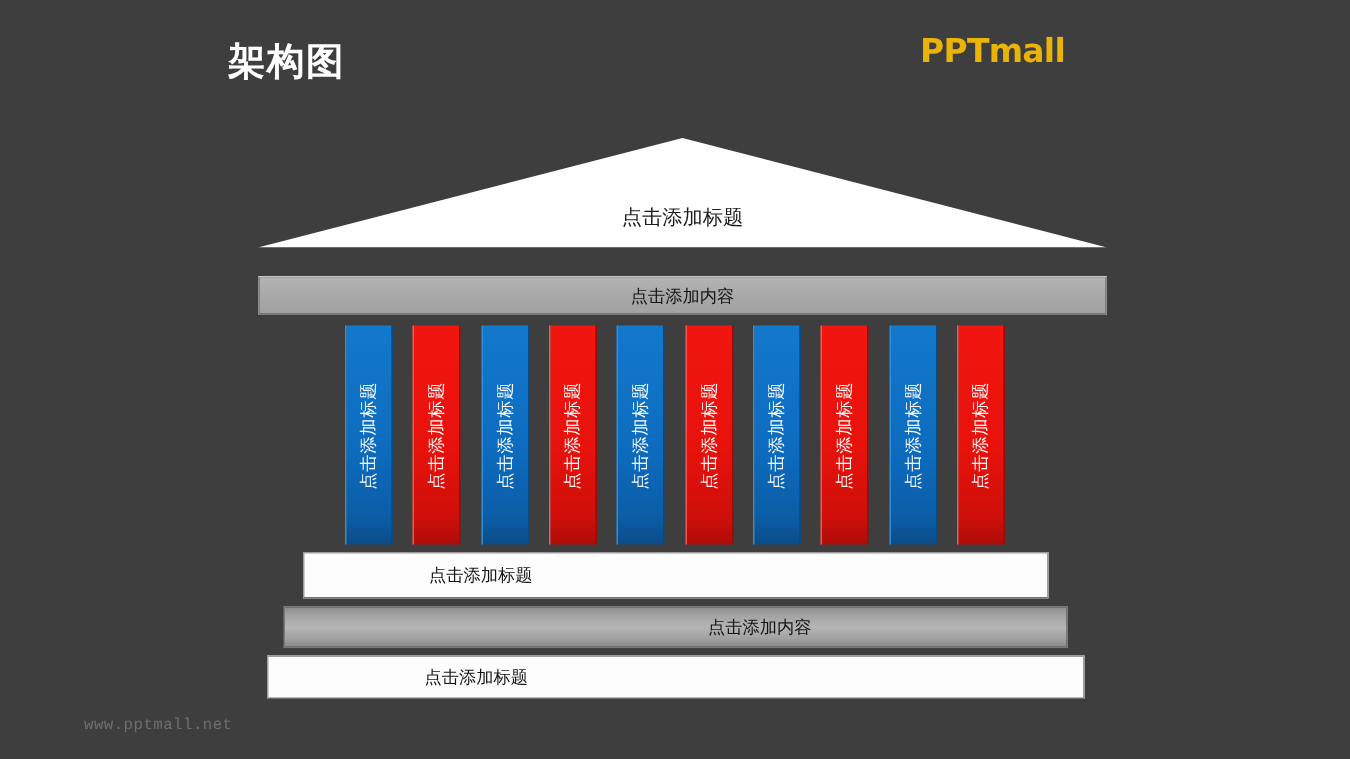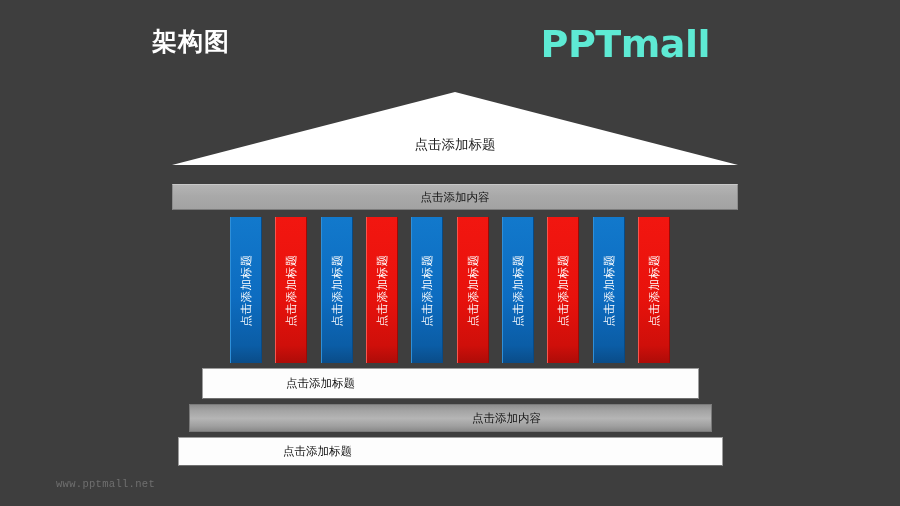--- a/index.html
+++ b/index.html
@@ -34,23 +34,23 @@
     color: #ffffff;
     letter-spacing: 1px;
     line-height: 1.2;
     white-space: nowrap;
   }
 
   #brand-logo {
     position: absolute;
     right: 18px;
     top: 22px;
-    font-size: 38px;
+    font-size: 22px;
     font-weight: bold;
-    color: #5eead4;
+    color: #eab308;
     letter-spacing: -0.5px;
     white-space: nowrap;
     font-family: "DejaVu Sans", sans-serif;
   }
 
   
   #pediment-wrap {
     position: absolute;
     left: 172px;
     top: 92px;

